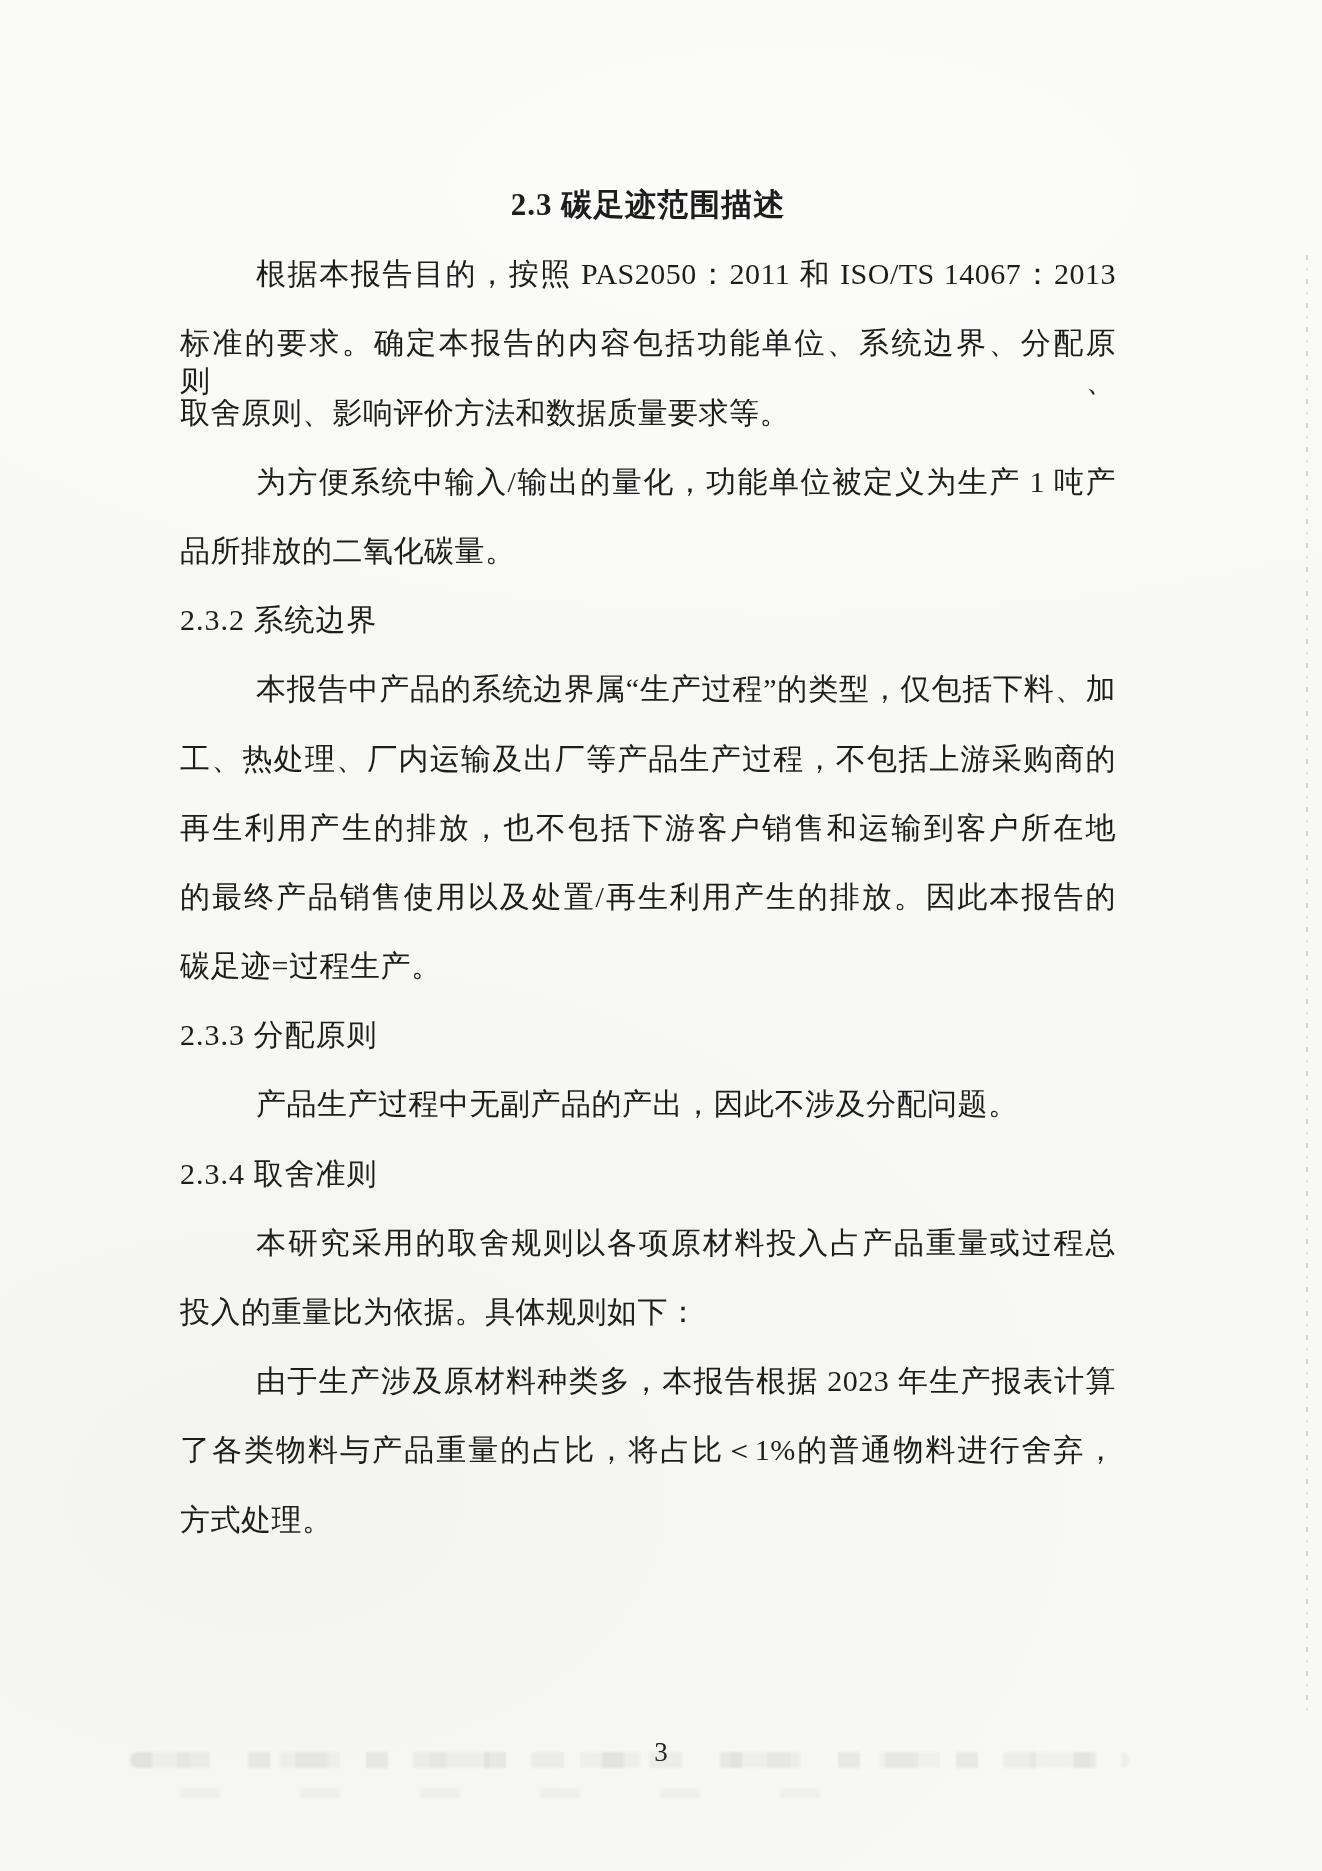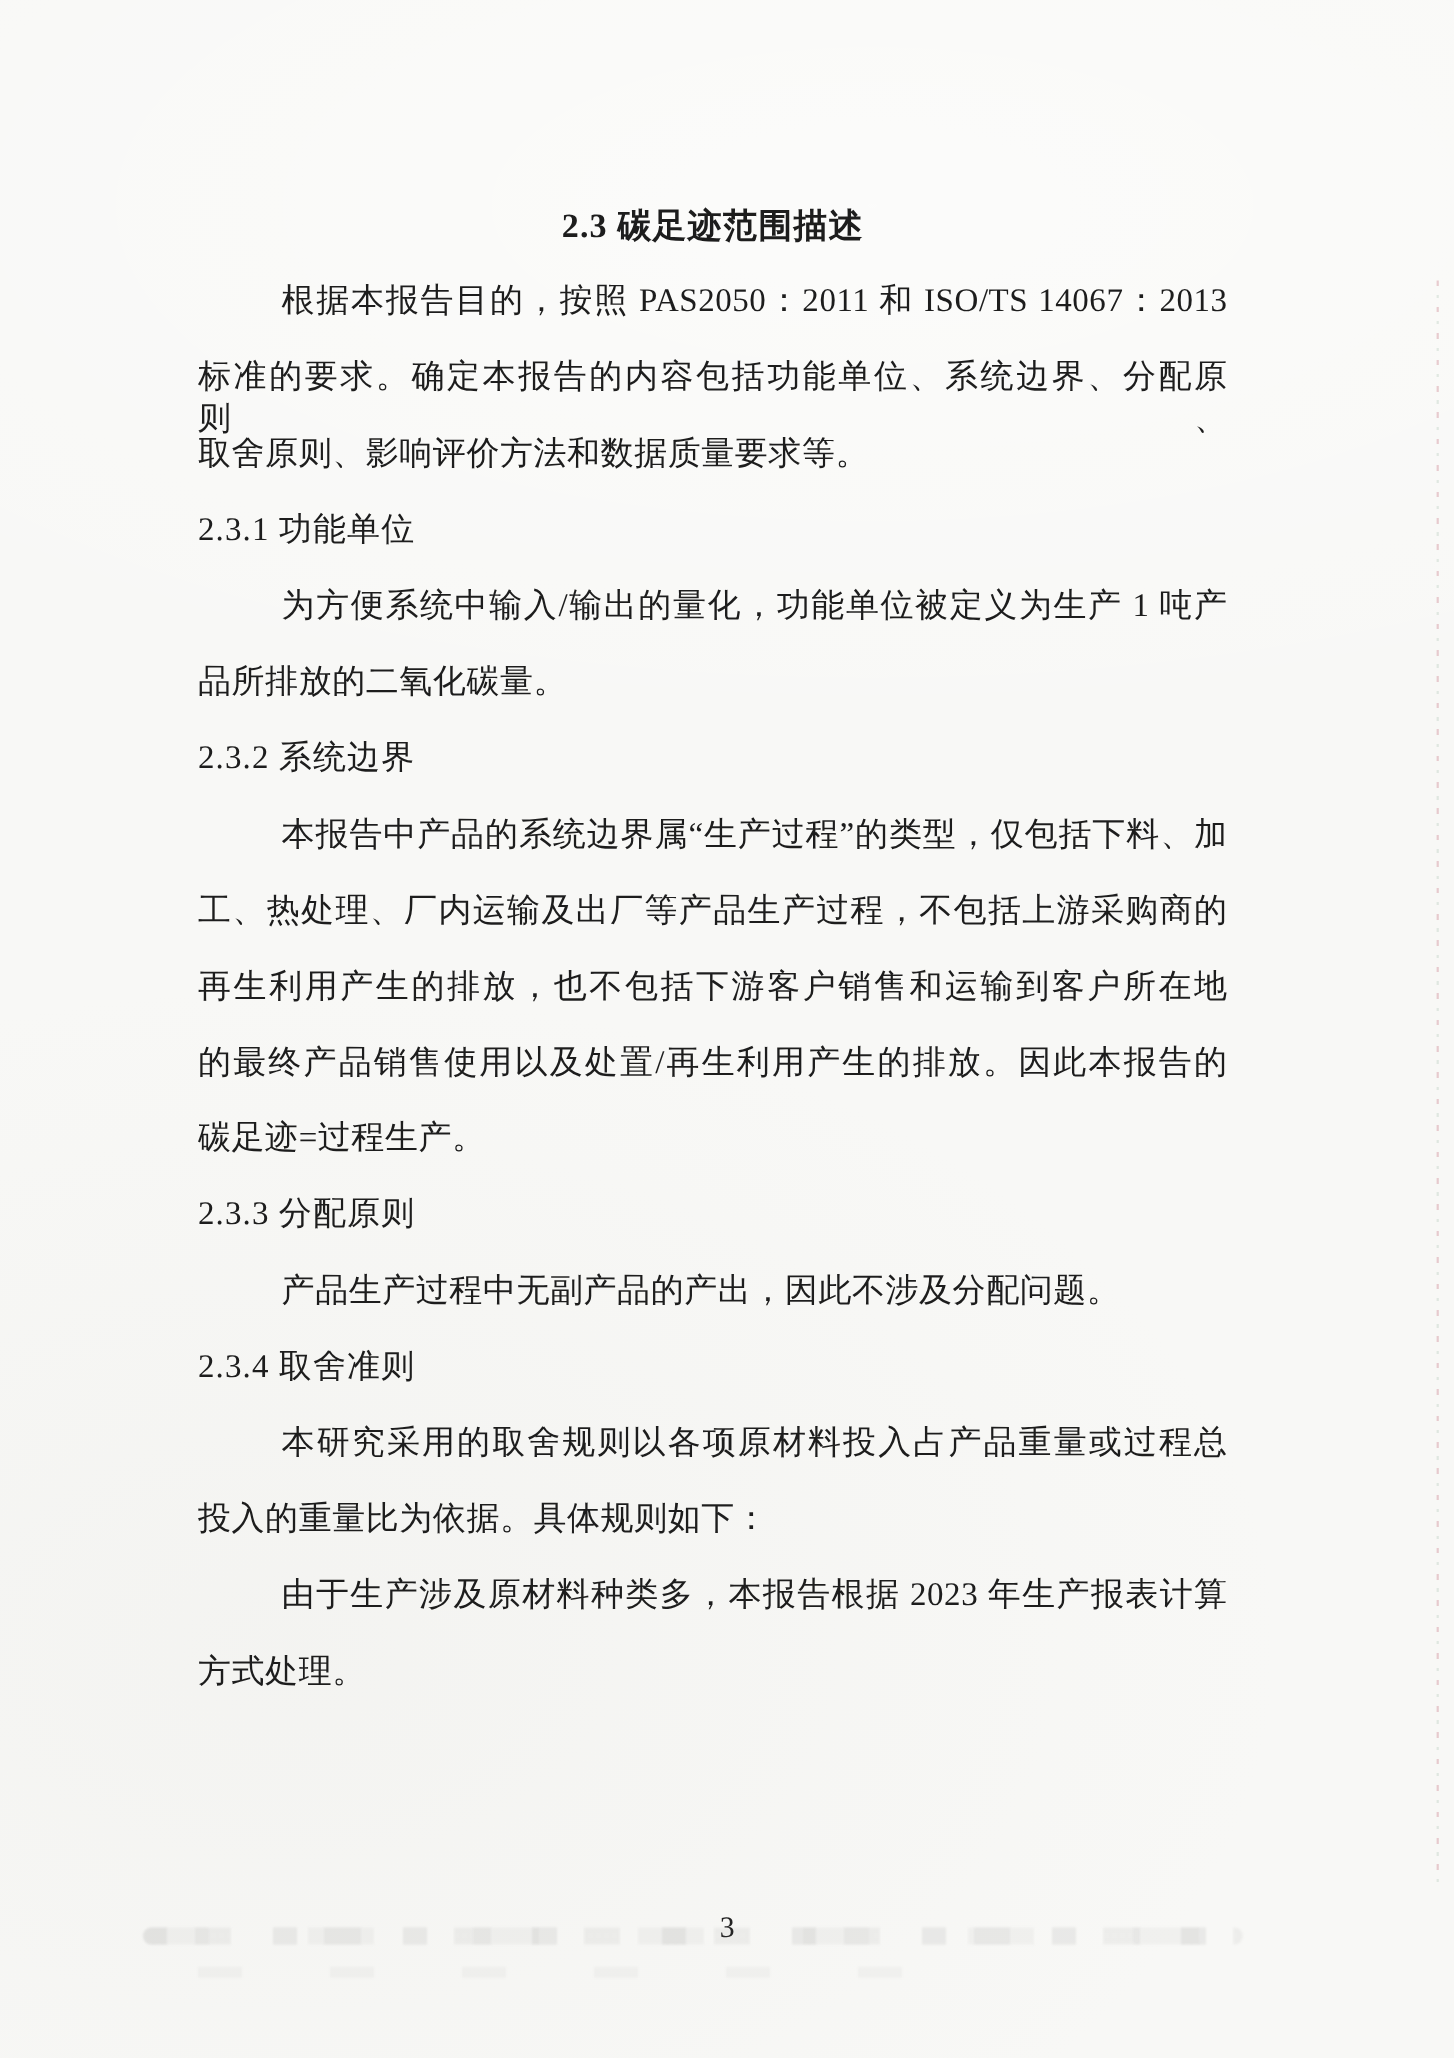--- a/index.html
+++ b/index.html
@@ -74,35 +74,35 @@
 </head>
 <body>
 
 <div class="page">
 
   <div class="textblock">
       <div class="line h1">2.3 碳足迹范围描述</div>
       <div class="line p indent fill">根据本报告目的，按照 PAS2050：2011 和 ISO/TS 14067：2013</div>
       <div class="line p fill">标准的要求。确定本报告的内容包括功能单位、系统边界、分配原则、</div>
       <div class="line p">取舍原则、影响评价方法和数据质量要求等。</div>
-      <div class="line h2">2.3.1 功能单位</div>
       <div class="line p indent fill">为方便系统中输入/输出的量化，功能单位被定义为生产 1 吨产</div>
       <div class="line p">品所排放的二氧化碳量。</div>
       <div class="line h2">2.3.2 系统边界</div>
       <div class="line p indent fill">本报告中产品的系统边界属“生产过程”的类型，仅包括下料、加</div>
       <div class="line p fill">工、热处理、厂内运输及出厂等产品生产过程，不包括上游采购商的</div>
       <div class="line p fill">再生利用产生的排放，也不包括下游客户销售和运输到客户所在地</div>
       <div class="line p fill">的最终产品销售使用以及处置/再生利用产生的排放。因此本报告的</div>
       <div class="line p">碳足迹=过程生产。</div>
       <div class="line h2">2.3.3 分配原则</div>
       <div class="line p indent">产品生产过程中无副产品的产出，因此不涉及分配问题。</div>
       <div class="line h2">2.3.4 取舍准则</div>
       <div class="line p indent fill">本研究采用的取舍规则以各项原材料投入占产品重量或过程总</div>
       <div class="line p">投入的重量比为依据。具体规则如下：</div>
       <div class="line p indent fill">由于生产涉及原材料种类多，本报告根据 2023 年生产报表计算</div>
+      <div class="line p fill">了各类物料与产品重量的占比，将占比＜1%的普通物料进行舍弃，</div>
       <div class="line p">方式处理。</div>
     </div>
 
   <div class="pagenum">3</div>
 
   <div class="edge-dots"></div>
   <div class="bottom-noise"></div>
   <div class="bottom-noise2"></div>
 </div>
 

